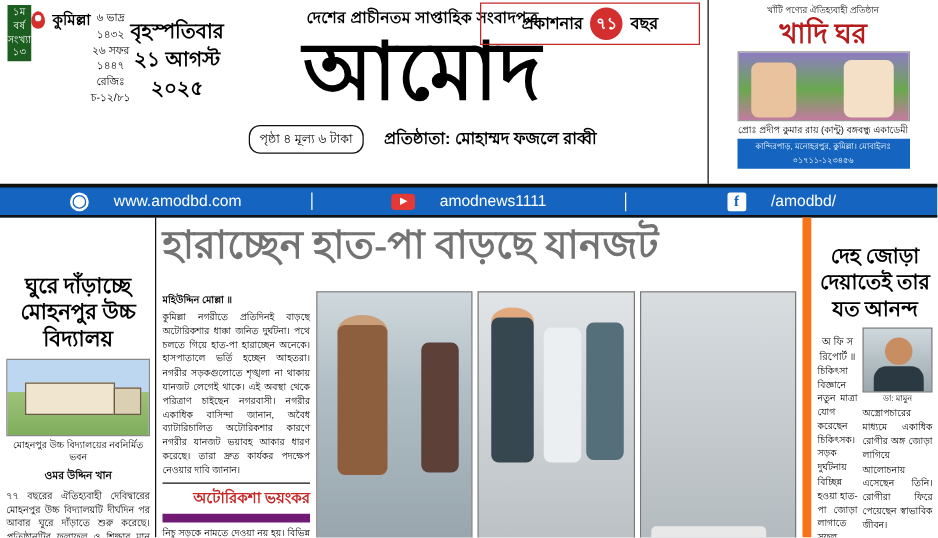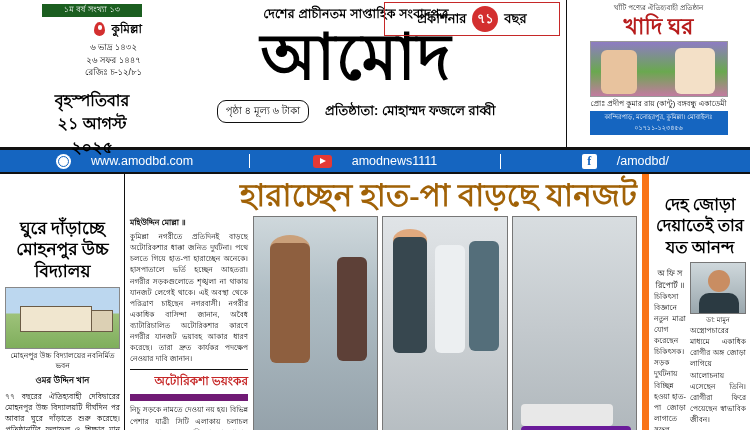--- a/index.html
+++ b/index.html
@@ -14,22 +14,22 @@
   
   .masthead {
     display: flex;
     height: 148px;
     border-bottom: 1px solid #111;
     position: relative;
   }
   .mh-left {
     width: 110px;
     padding: 4px 4px 0 6px;
-    display: flex; flex-direction: column; align-items: flex-end;
-    font-size: 9px; line-height: 1.35; text-align: center; margin-left: 36px;
+    display: flex; align-items: flex-start;
+    font-size: 9px; line-height: 1.35; text-align: center;
   }
   .dateband {
     width: 100%;
     background:#1b5e20; color:#fff; font-size:8px;
     text-align:center; padding:1px 0; letter-spacing:.2px;
   }
   .loc-row { display:flex; align-items:center; gap:6px; margin-top:4px; font-weight:bold; font-size:12px;}
   .pin {
     width:11px;height:14px; background:#d32f2f;
     border-radius:50% 50% 50% 50%/60% 60% 40% 40%;
@@ -133,23 +133,23 @@
     position:relative; overflow:hidden;
   }
   .photo-left .bld{position:absolute;left:14px;top:18px;width:72px;height:26px;background:#f0e6cf;border:1px solid #6b5b45;}
   .photo-left .bld2{position:absolute;right:6px;top:22px;width:22px;height:22px;background:#dcd0b4;border:1px solid #6b5b45;}
   .cap-left{font-size:7.5px;text-align:center;margin-top:2px;line-height:1.3;}
   .byline-left{font-size:8.5px;font-weight:bold;text-align:center;margin-top:4px;}
   .body-left{font-size:7.6px;line-height:1.45;text-align:justify;margin-top:3px;}
 
   .banner-head{
     font-family:"Liberation Serif",serif;
-    font-size:31px; font-weight:bold; color:#a16207;
-    text-align:right; line-height:1.1; letter-spacing:.2px;
-    padding:2px 0 3px 0;
+    font-size:31px; font-weight:bold; color:#737373;
+    text-align:left; line-height:1.1; letter-spacing:.2px;
+    padding:2px 0 20px 0;
   }
   .mid-grid{display:flex; gap:5px;}
   .mid-text{width:118px;}
   .dateline{font-size:7.8px;font-weight:bold;margin-bottom:2px;}
   .body-mid{font-size:7.4px;line-height:1.5;text-align:justify;}
   .subhead-box{
     margin-top:5px;border-top:1px solid #111;border-bottom:7px solid #701a75;
     padding:2px 0; font-size:12px;font-weight:bold;color:#c62828;text-align:right;
     font-family:"Liberation Serif",serif;
   }

